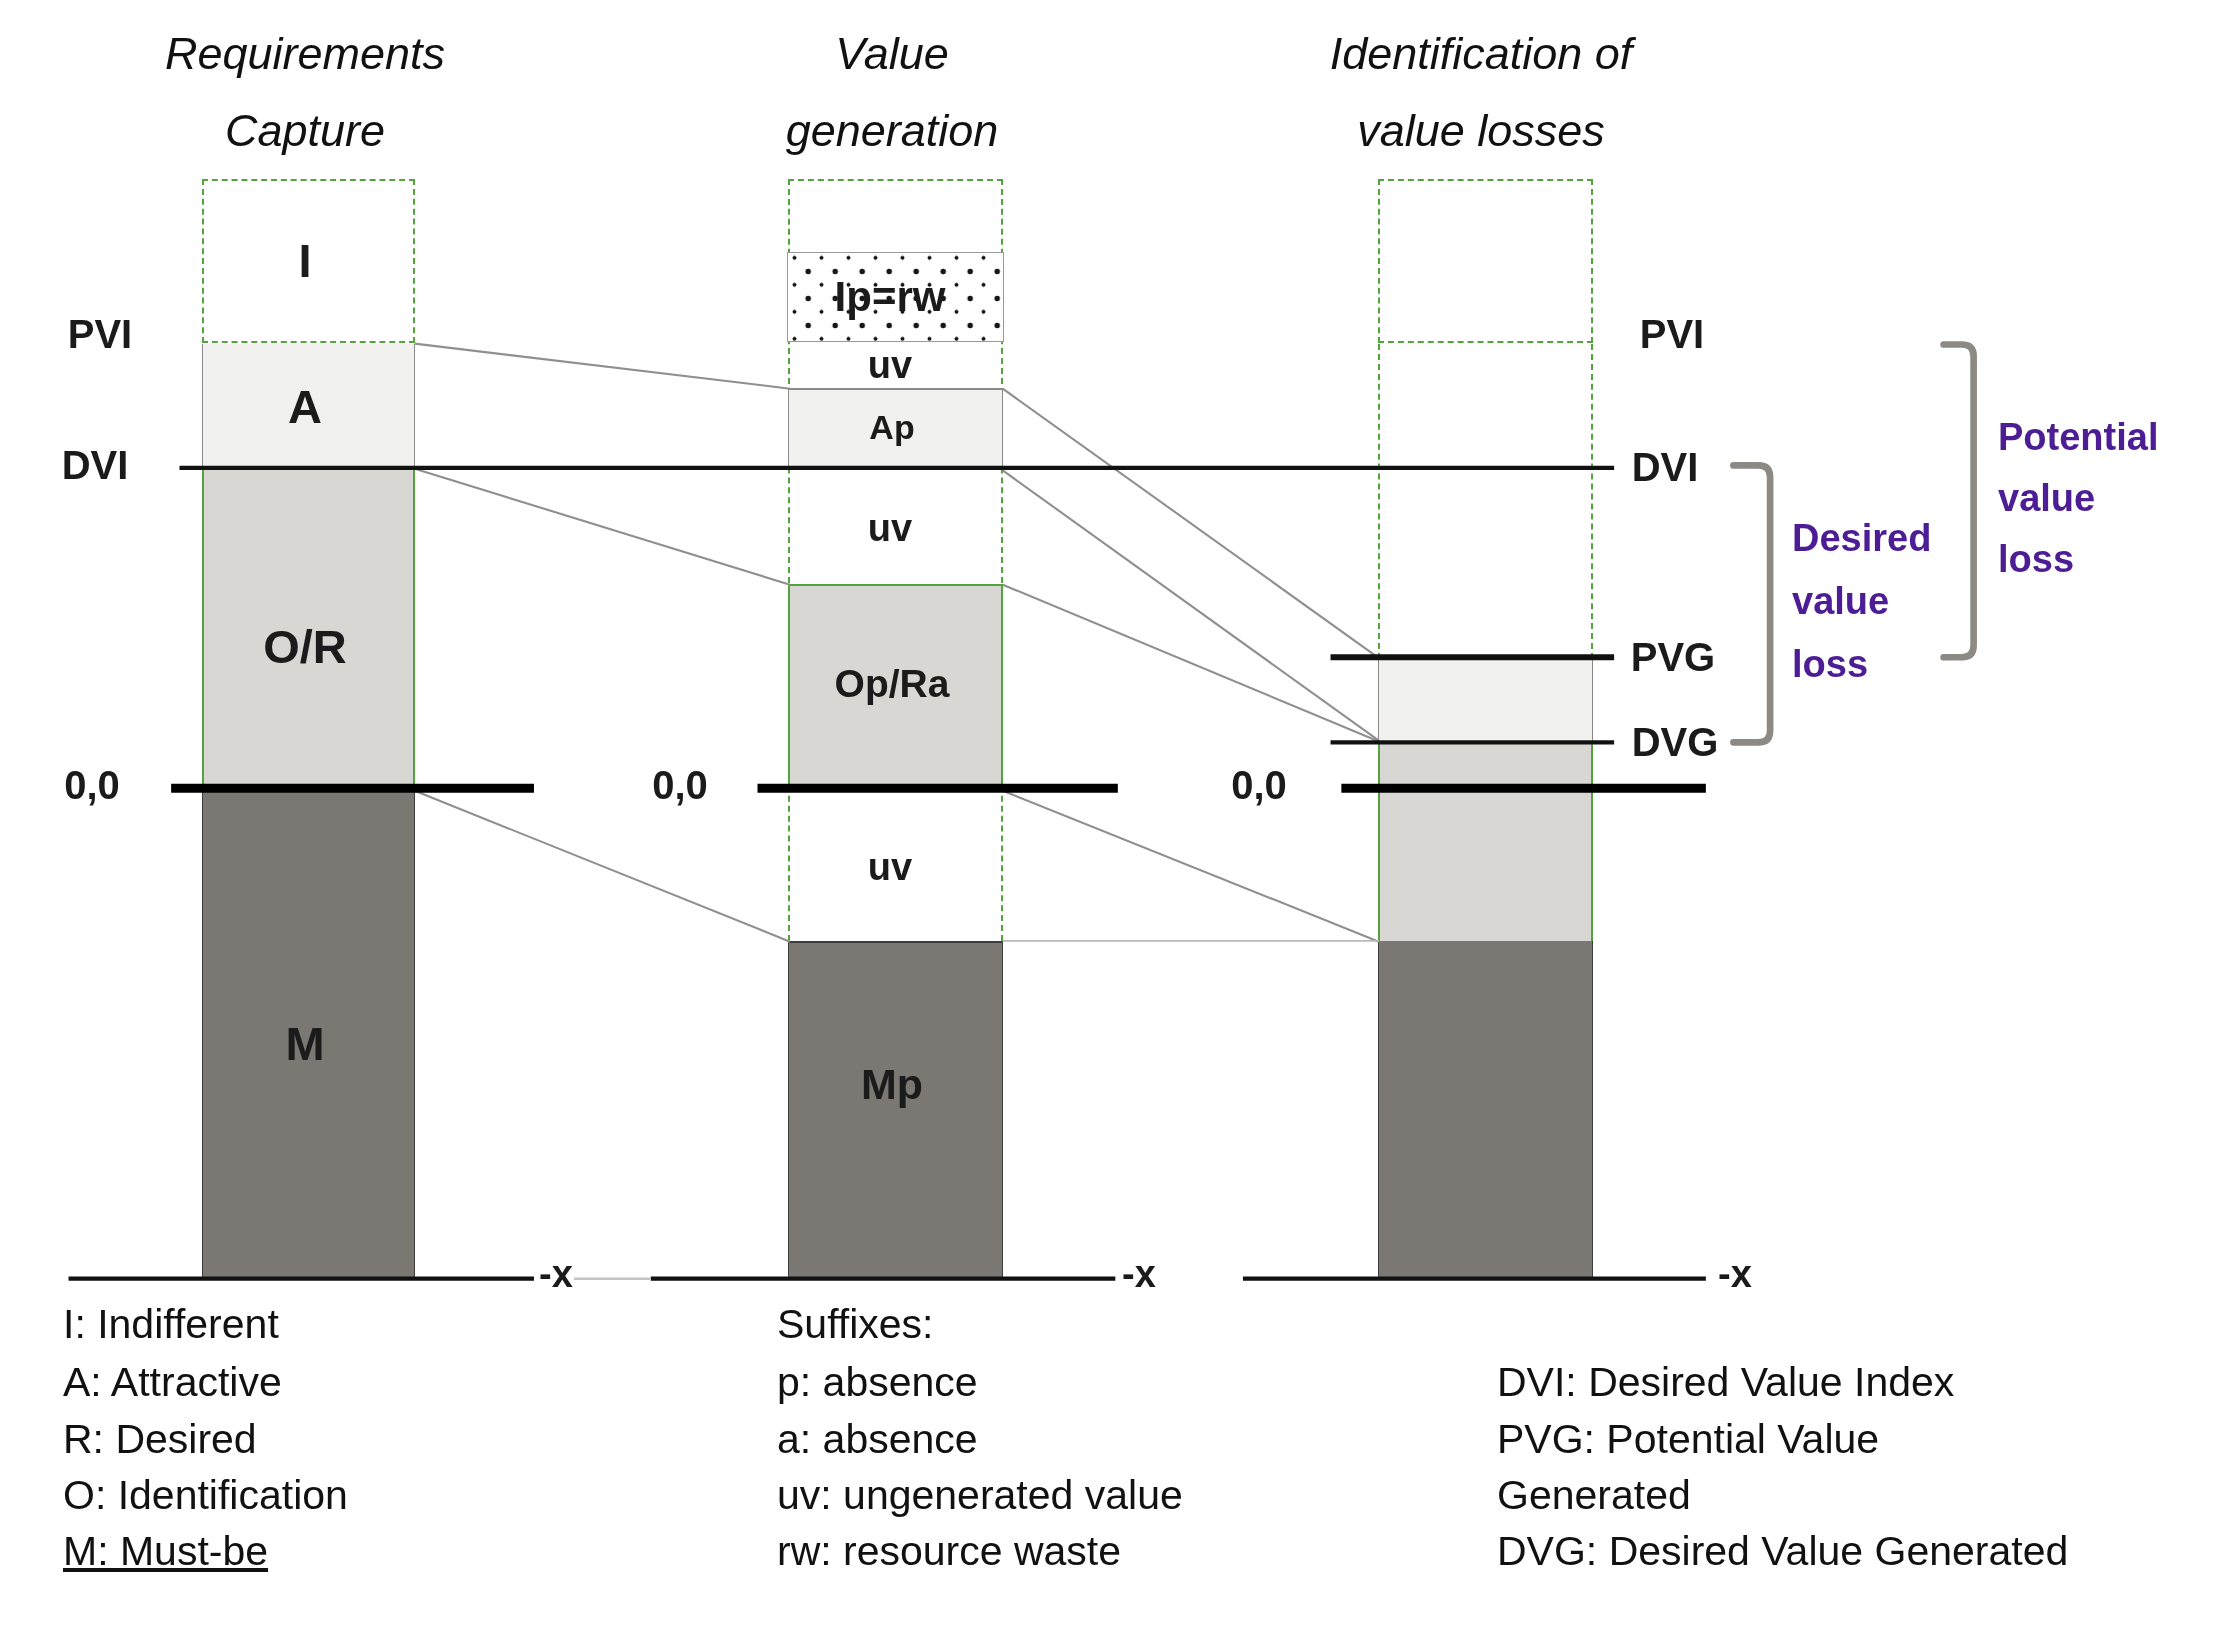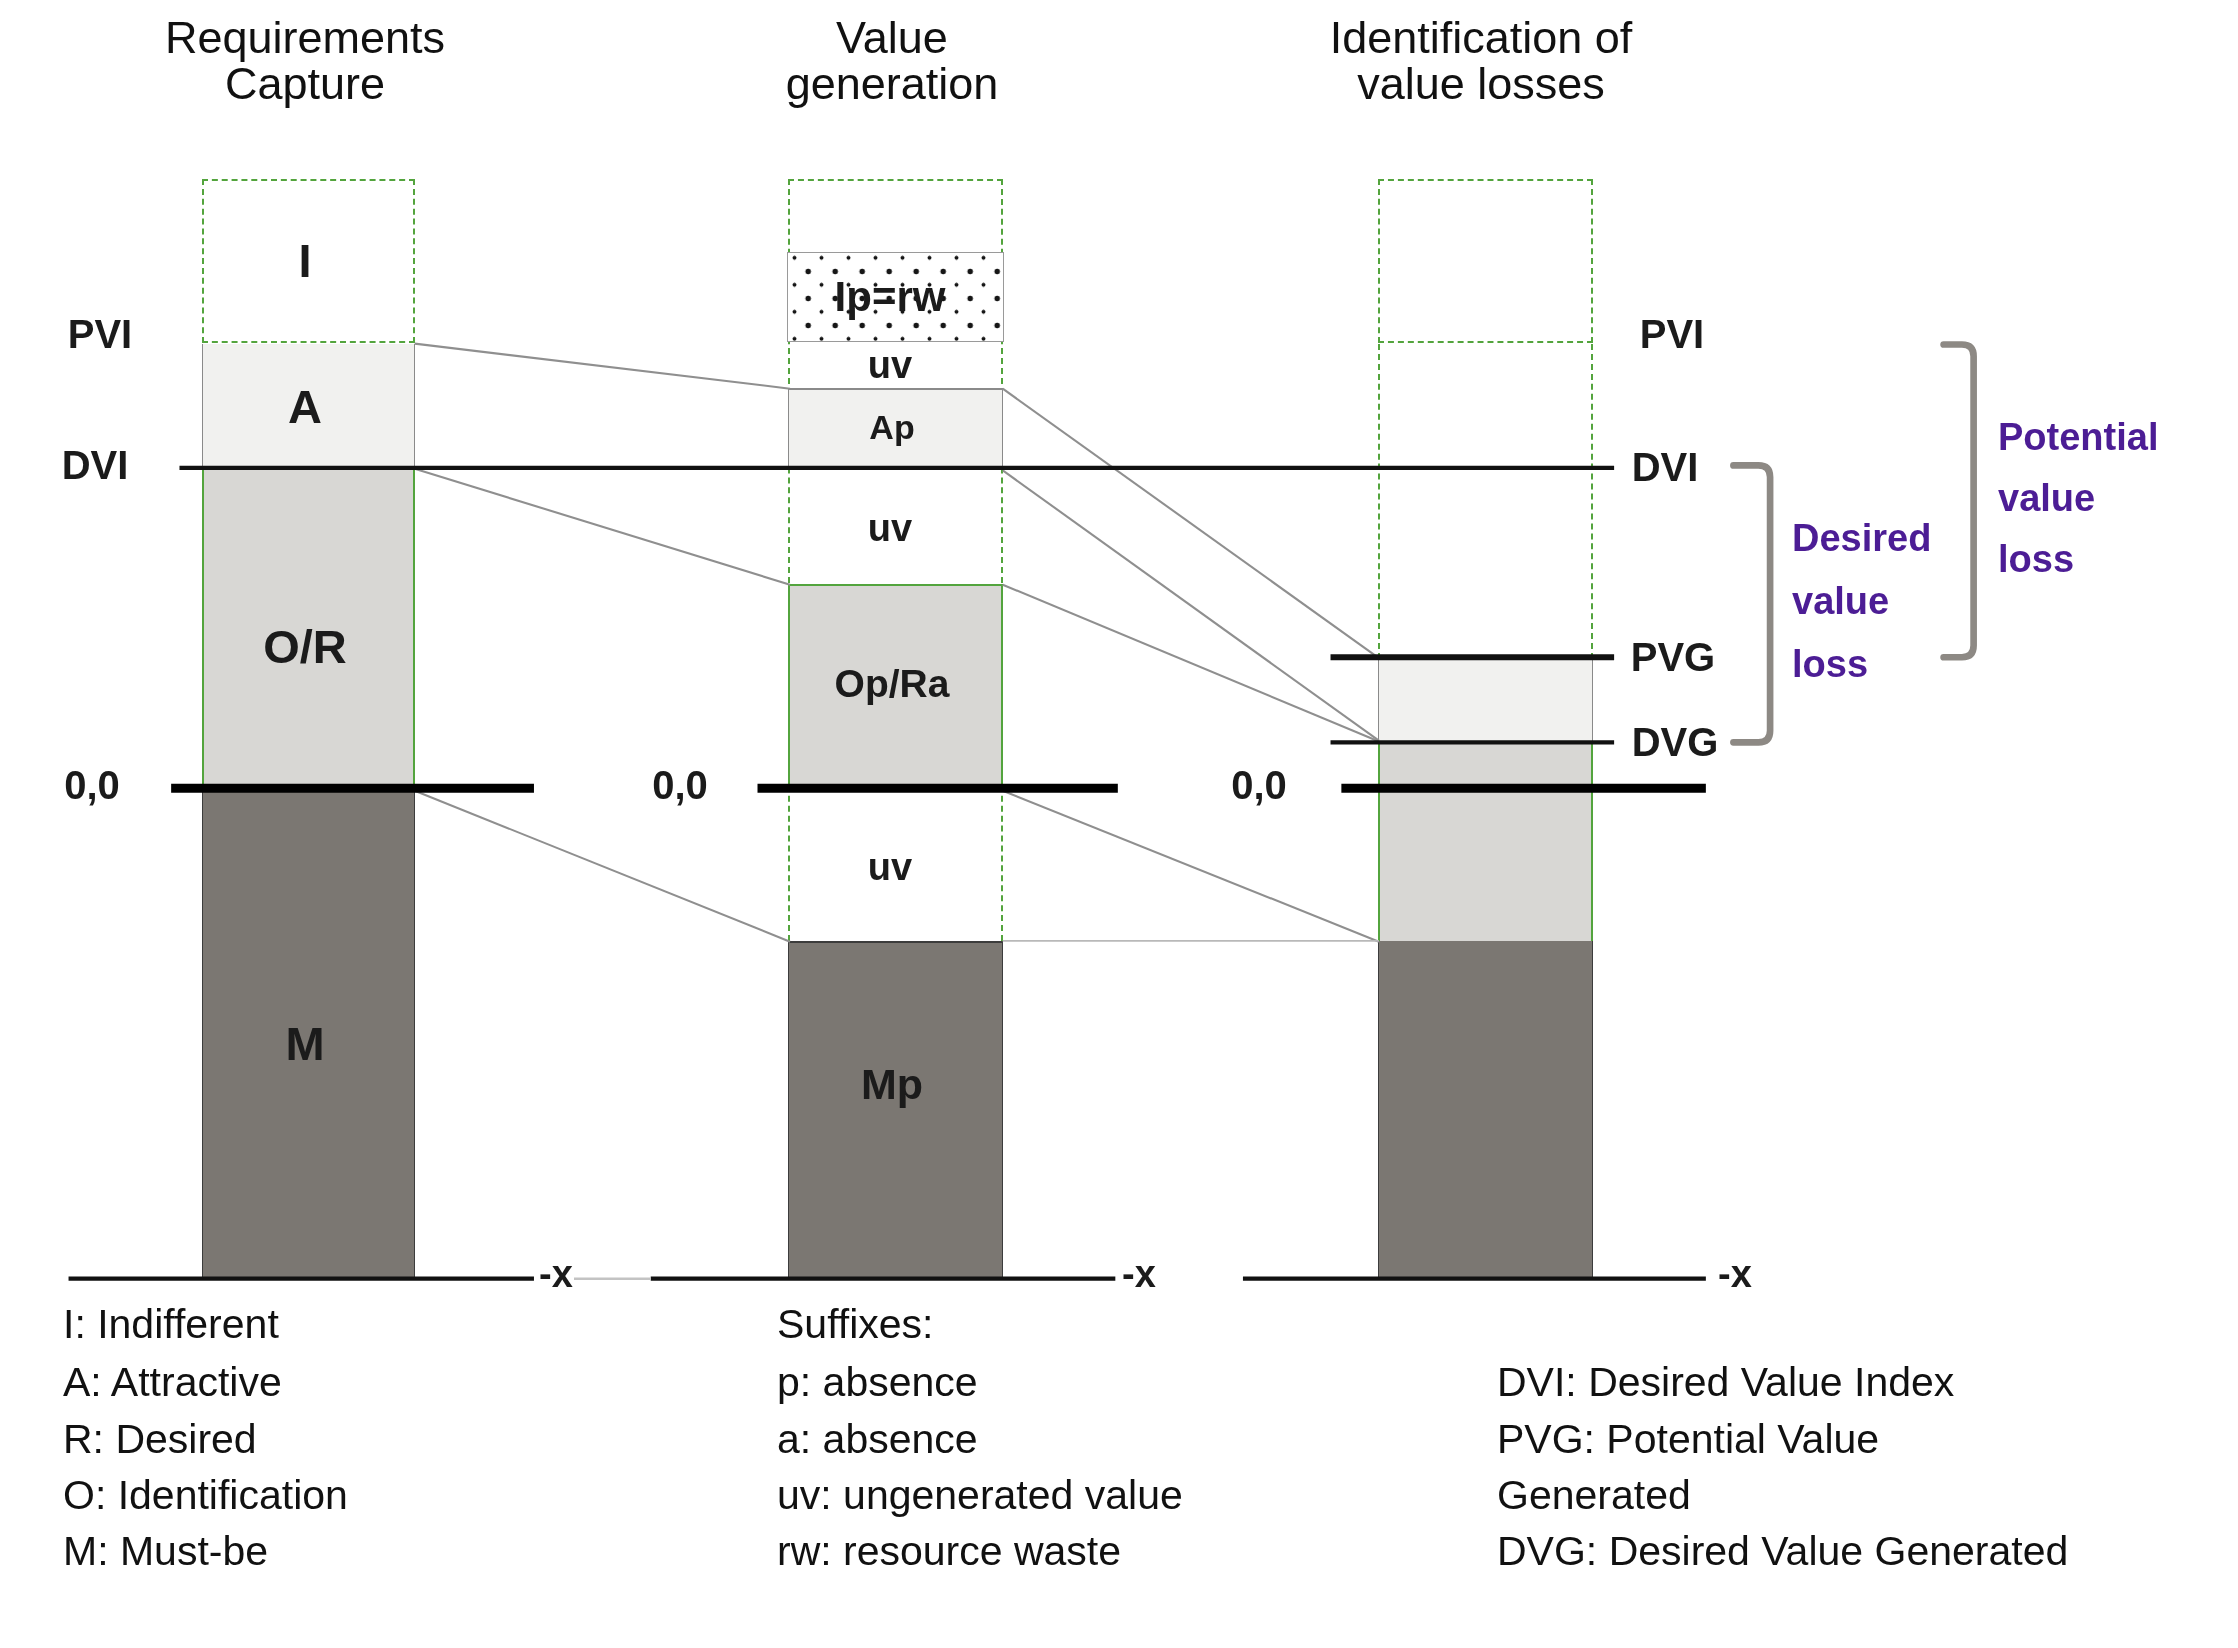--- a/index.html
+++ b/index.html
@@ -8,21 +8,21 @@
     --mid:#d8d7d4;
     --dark:#7b7772;
     --ink:#1b1b1b;
     --connector:#8f8f8f;
     --bracket:#8d8984;
   }
   html,body{margin:0;padding:0;background:#ffffff;}
   body{width:2239px;height:1649px;font-family:"Liberation Sans",sans-serif;color:var(--ink);}
   #canvas{position:relative;width:2239px;height:1649px;overflow:hidden;background:#fff;}
   .lbl{position:absolute;transform:translate(-50%,-50%);font-weight:bold;color:var(--ink);white-space:nowrap;}
-  .header{position:absolute;transform:translateX(-50%);font-size:45px;line-height:46px;text-align:center;white-space:pre-line;color:#111;}
+  .header{position:absolute;transform:translateX(-50%);font-size:45px;line-height:77px;text-align:center;white-space:pre-line;color:#111;font-style:italic;}
   .barlabel{font-size:47px;}
   .smalllabel{font-size:38px;}
 
   
   .dash-box{position:absolute;border:2.5px dashed var(--green);box-sizing:border-box;background:transparent;}
   .dash-sides{position:absolute;border-left:2.5px dashed var(--green);border-right:2.5px dashed var(--green);box-sizing:border-box;}
 
   
   .box{position:absolute;box-sizing:border-box;}
   .fill-light{background:var(--light);}
@@ -146,21 +146,21 @@
 value
 loss</div>
   <div class="bracket-label" style="left:1792px;top:507px;line-height:63px;">Desired
 value
 loss</div>
 
   <div class="legend-row" style="left:63px;top:1301px;">I: Indifferent</div>
   <div class="legend-row" style="left:63px;top:1359px;">A: Attractive</div>
   <div class="legend-row" style="left:63px;top:1416px;">R: Desired</div>
   <div class="legend-row" style="left:63px;top:1472px;">O: Identification</div>
-  <div class="legend-row" style="left:63px;top:1528px;">M: Must-be</div>
+  <div class="legend-row" style="left:63px;top:1528px;text-decoration:underline;">M: Must-be</div>
 
   <div class="legend-row" style="left:777px;top:1301px;">Suffixes:</div>
   <div class="legend-row" style="left:777px;top:1359px;">p: absence</div>
   <div class="legend-row" style="left:777px;top:1416px;">a: absence</div>
   <div class="legend-row" style="left:777px;top:1472px;">uv: ungenerated value</div>
   <div class="legend-row" style="left:777px;top:1528px;">rw: resource waste</div>
 
   <div class="legend-row" style="left:1497px;top:1359px;">DVI: Desired Value Index</div>
   <div class="legend-row" style="left:1497px;top:1416px;">PVG: Potential Value</div>
   <div class="legend-row" style="left:1497px;top:1472px;">Generated</div>

